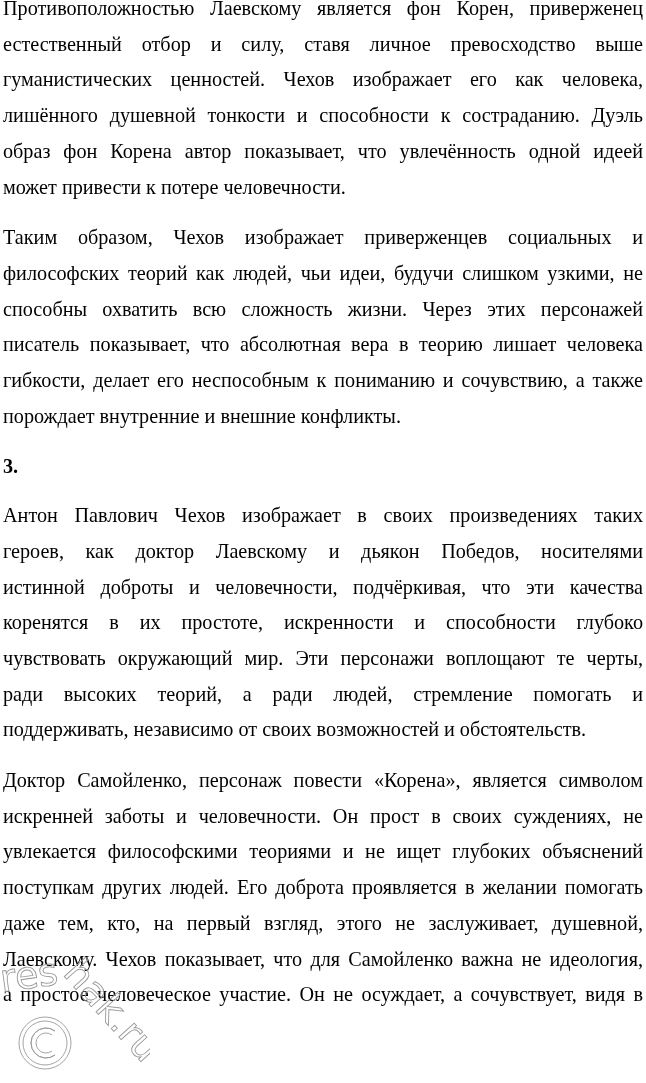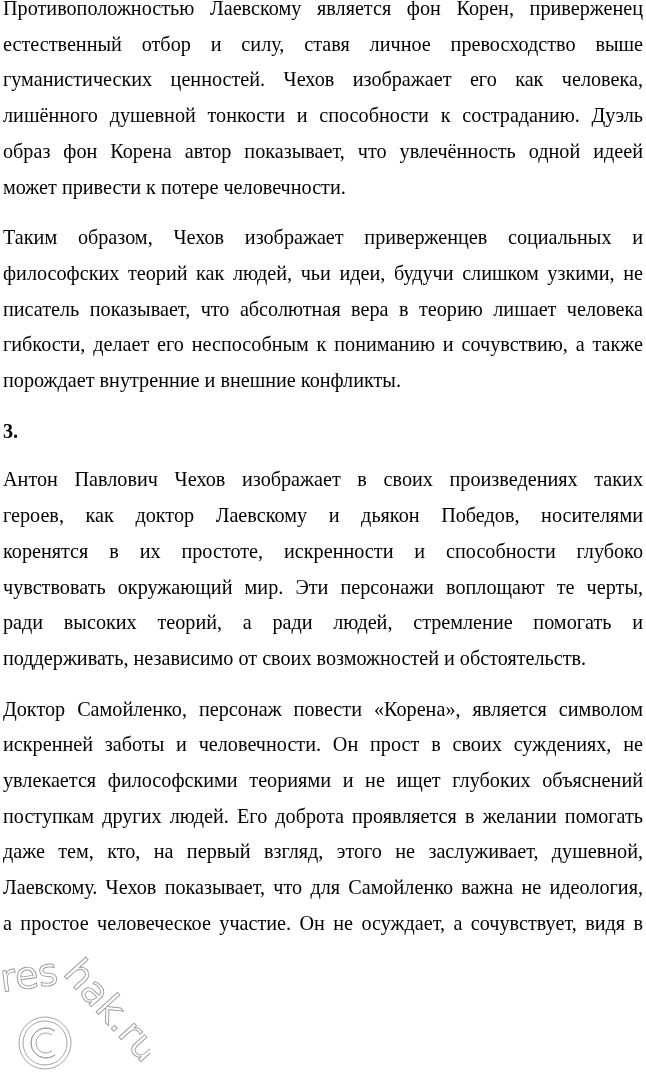--- a/index.html
+++ b/index.html
@@ -62,30 +62,32 @@
     <span class="ln">естественный отбор и силу, ставя личное превосходство выше</span>
     <span class="ln">гуманистических ценностей. Чехов изображает его как человека,</span>
     <span class="ln">лишённого душевной тонкости и способности к состраданию. Дуэль</span>
     <span class="ln">образ фон Корена автор показывает, что увлечённость одной идеей</span>
     <span class="ln last">может привести к потере человечности.</span>
   </div>
 
   <div class="para">
     <span class="ln">Таким образом, Чехов изображает приверженцев социальных и</span>
     <span class="ln">философских теорий как людей, чьи идеи, будучи слишком узкими, не</span>
+    <span class="ln">способны охватить всю сложность жизни. Через этих персонажей</span>
     <span class="ln">писатель показывает, что абсолютная вера в теорию лишает человека</span>
     <span class="ln">гибкости, делает его неспособным к пониманию и сочувствию, а также</span>
     <span class="ln last">порождает внутренние и внешние конфликты.</span>
   </div>
 
   <div class="heading">3.</div>
 
   <div class="para">
     <span class="ln">Антон Павлович Чехов изображает в своих произведениях таких</span>
     <span class="ln">героев, как доктор Лаевскому и дьякон Победов, носителями</span>
+    <span class="ln">истинной доброты и человечности, подчёркивая, что эти качества</span>
     <span class="ln">коренятся в их простоте, искренности и способности глубоко</span>
     <span class="ln">чувствовать окружающий мир. Эти персонажи воплощают те черты,</span>
     <span class="ln">ради высоких теорий, а ради людей, стремление помогать и</span>
     <span class="ln last">поддерживать, независимо от своих возможностей и обстоятельств.</span>
   </div>
 
   <div class="para">
     <span class="ln">Доктор Самойленко, персонаж повести «Корена», является символом</span>
     <span class="ln">искренней заботы и человечности. Он прост в своих суждениях, не</span>
     <span class="ln">увлекается философскими теориями и не ищет глубоких объяснений</span>

